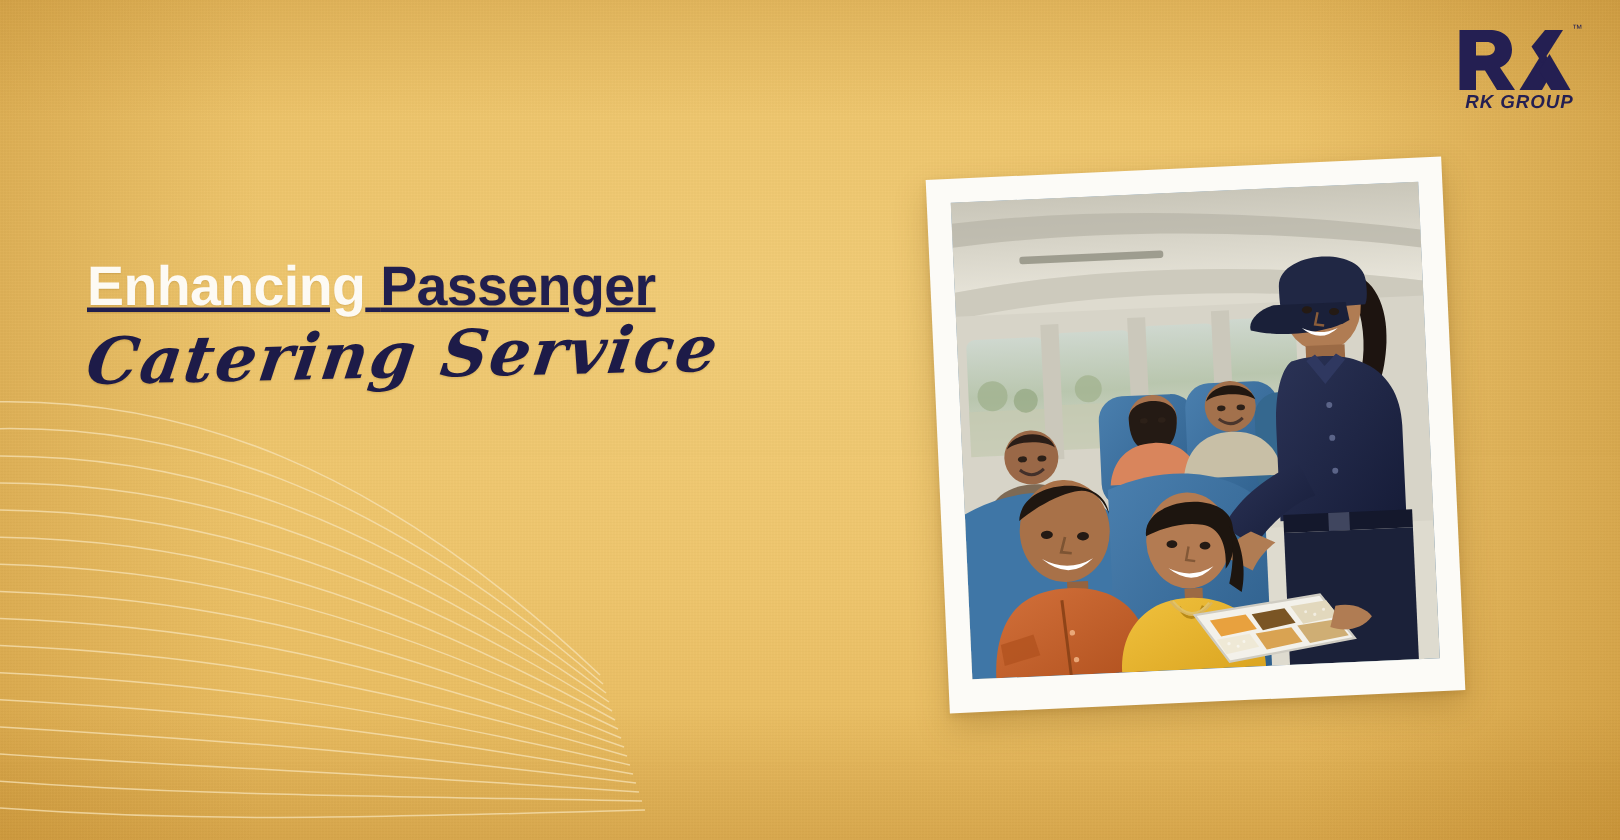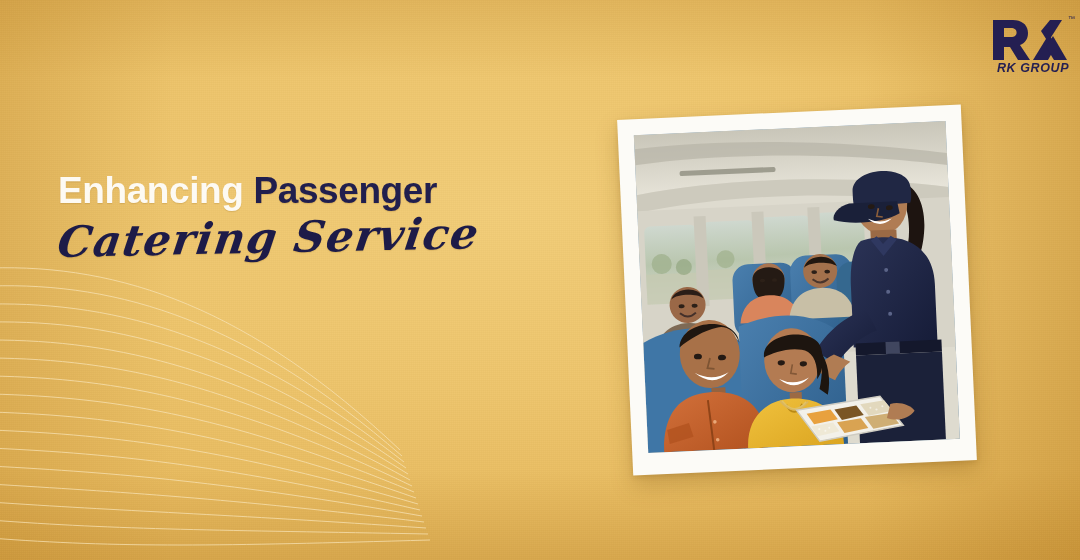--- a/index.html
+++ b/index.html
@@ -44,20 +44,21 @@
     width:620px;
   }
   .hline {
     font-size:37px;
     font-weight:700;
     line-height:1.33;
     letter-spacing:-0.4px;
     color:#211f4e;
     white-space:nowrap;
     text-shadow:0 1px 1px rgba(120,78,10,.18);
+    text-decoration:underline;
   }
   .hl-white { color:#fdfaf3; }
   #script-line {
     margin-top:4px;
     font-family:"DejaVu Serif", serif;
     font-style:italic;
     font-weight:700;
     font-size:43px;
     line-height:1.1;
     color:#1d1b48;
@@ -82,21 +83,21 @@
     width:100%; height:100%;
     overflow:hidden;
     position:relative;
     background:#8aa0ad;
   }
   #photo-svg { display:block; width:100%; height:100%; }
 
   
   #logo {
     position:absolute;
-    right:1px; top:12px;
+    right:21px; top:12px;
     width:92px; height:62px;
   }
   #logo svg { display:block; }
 </style>
 </head>
 <body>
 
 <div id="banner">
 
   <div id="vignette"></div>

